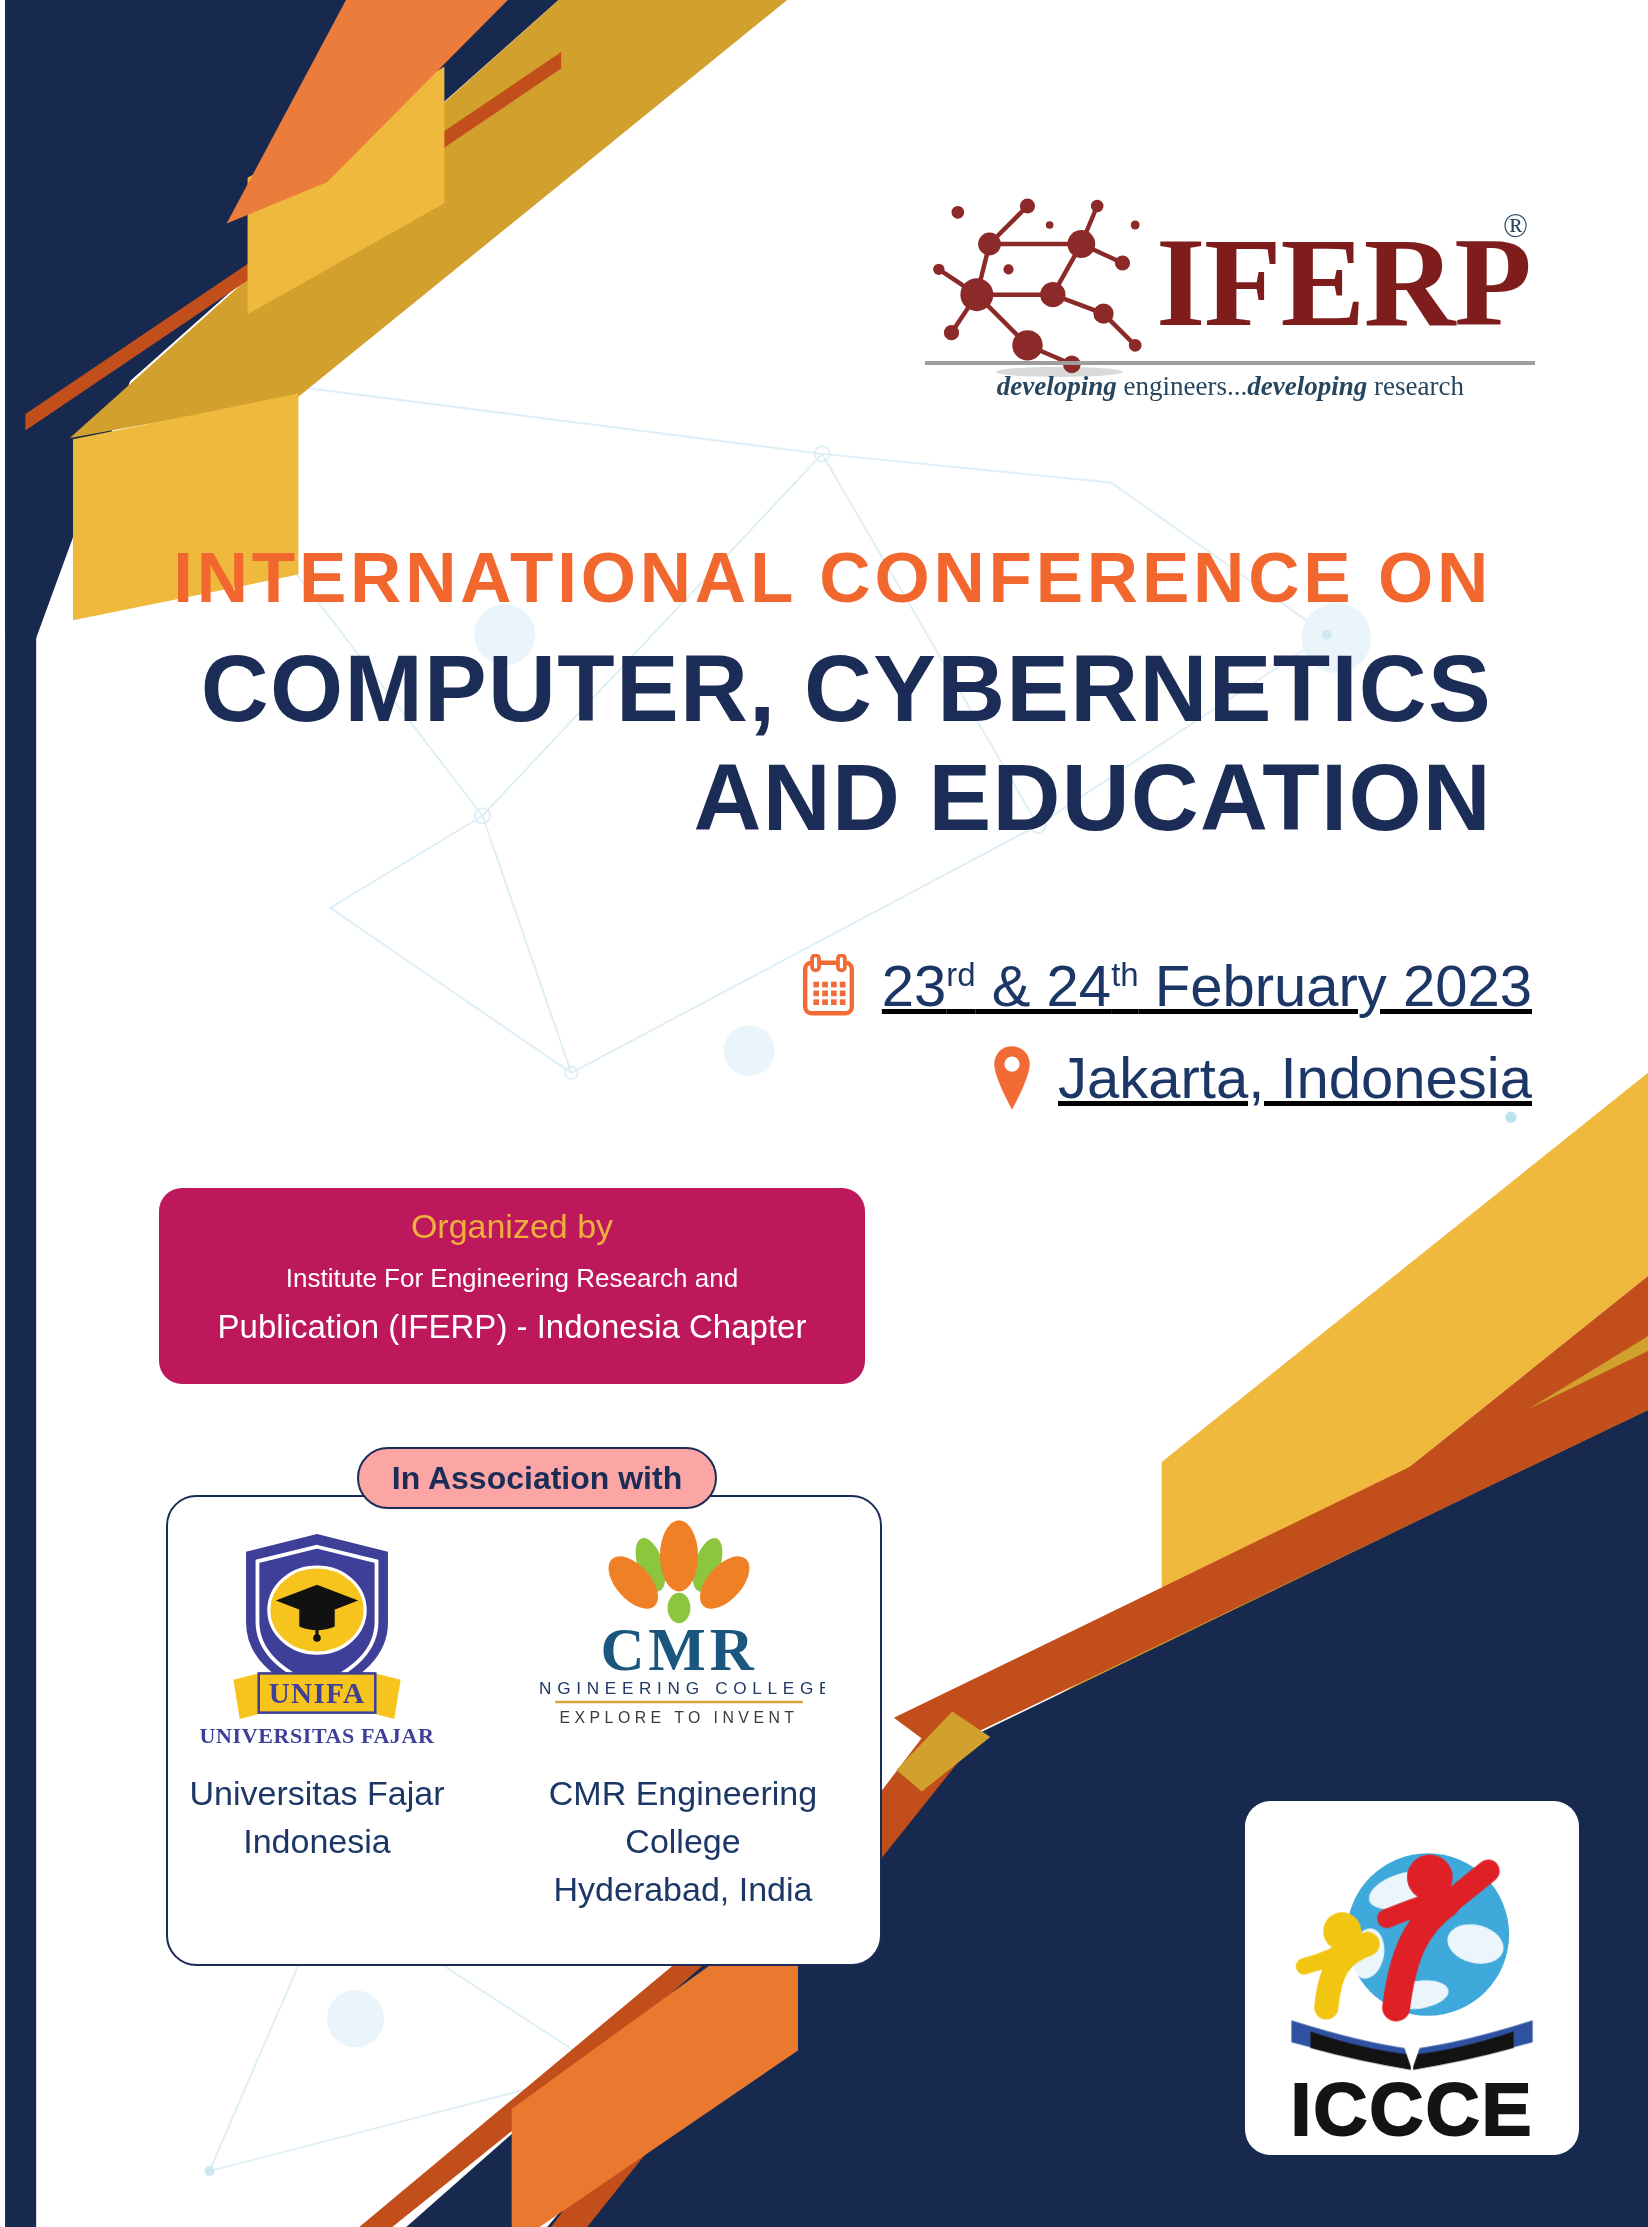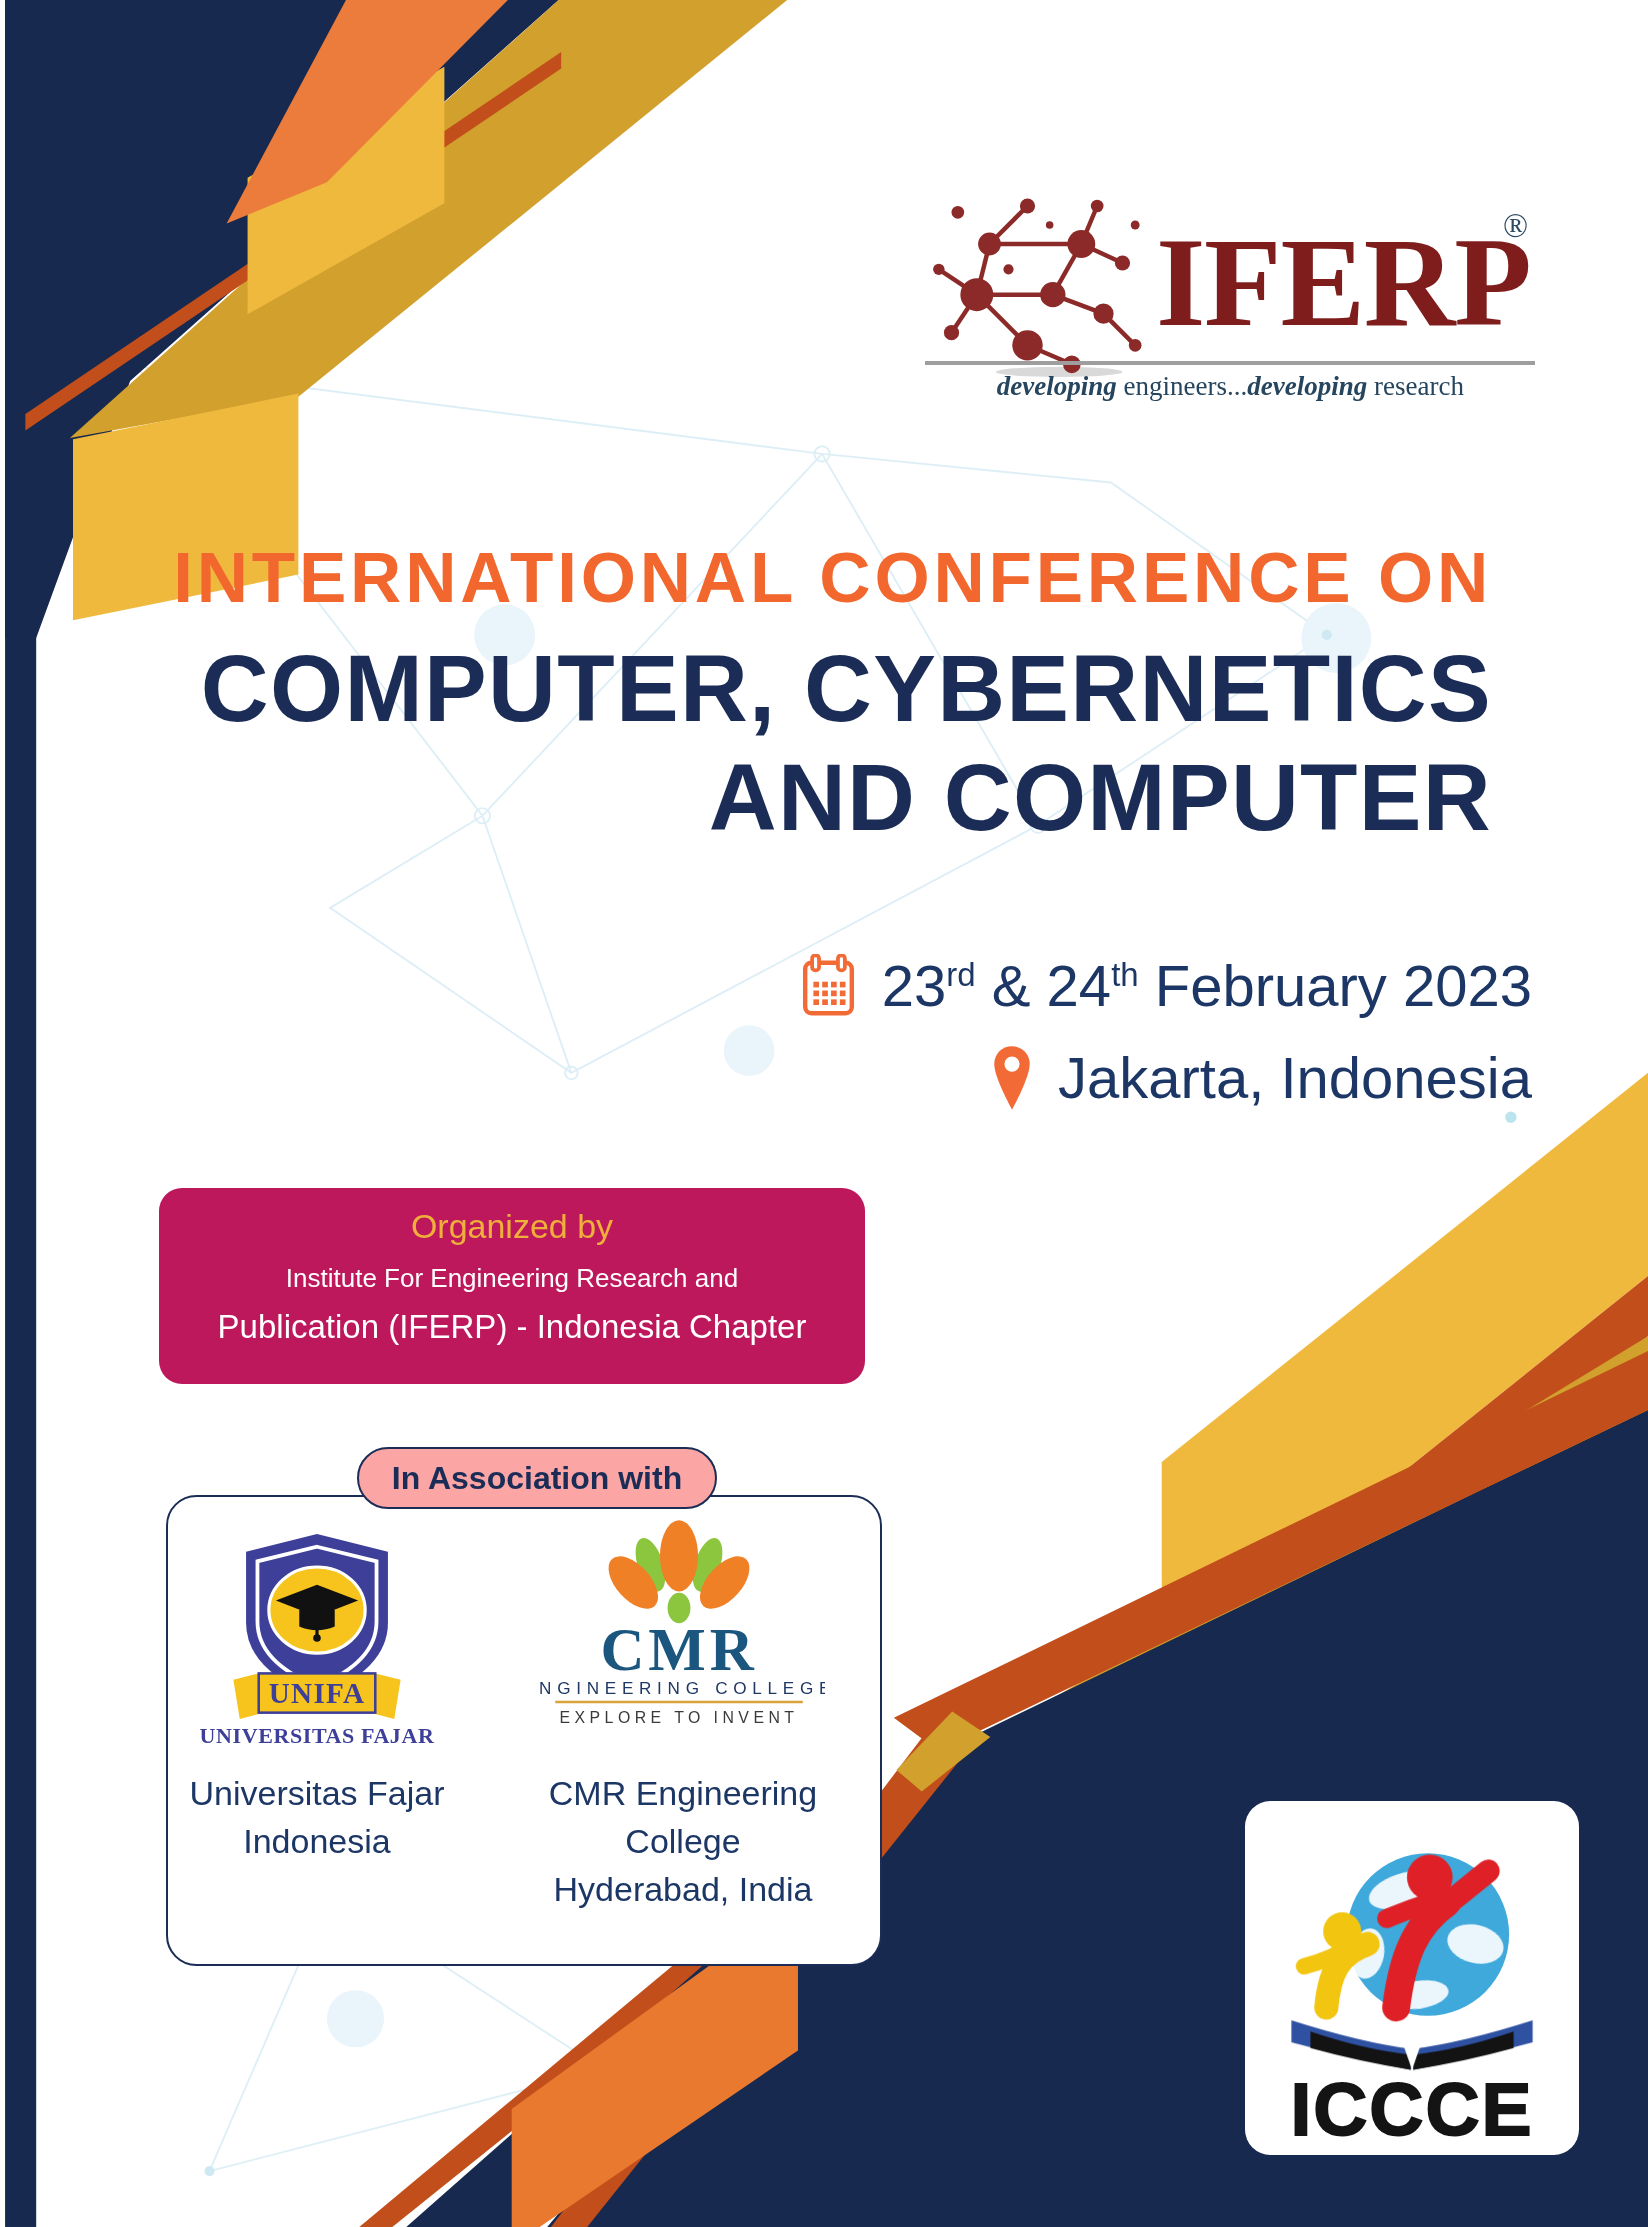--- a/index.html
+++ b/index.html
@@ -2,21 +2,21 @@
 <html style="font-size:10.2px"><head>
 <meta charset="utf-8">
 <style>
   html,body{margin:0;padding:0;}
   body{width:1648px;height:2227px;position:relative;background:#ffffff;overflow:hidden;
        font-family:"Liberation Sans", sans-serif;}
   .abs{position:absolute;}
   #decor{position:absolute;left:0;top:0;z-index:0;}
   .content{position:absolute;z-index:2;}
   .titleline{position:absolute;right:156px;text-align:left;z-index:2;font-weight:700;white-space:nowrap;}
-  .row-right{position:absolute;right:116px;z-index:2;display:flex;align-items:center;justify-content:flex-end;gap:27px;}
+  .row-right{position:absolute;right:116px;z-index:2;display:flex;align-items:center;justify-content:flex-end;gap:27px;text-decoration:underline;}
   .navyText{color:#1C3766;}
   .sup{font-size:33px;vertical-align:super;line-height:0;}
   .orgbox{position:absolute;left:159px;top:1188px;width:706px;height:196px;background:#be185d;
           border-radius:23px;z-index:2;text-align:center;color:#fff;}
   .assocbox{position:absolute;left:166px;top:1495px;width:712px;height:467px;background:#fff;
             border:2.5px solid #1B2D56;border-radius:30.5px;z-index:2;}
   .pill{position:absolute;left:357px;top:1447px;width:356px;height:58px;background:#fca5a5;border:2.5px solid #1B2D56;
         border-radius:32px;z-index:3;display:flex;align-items:center;justify-content:center;}
   .caption{position:absolute;z-index:3;text-align:center;font-size:34px;line-height:48px;font-weight:500;color:#1C3766;}
   .card{position:absolute;left:1245px;top:1801px;width:334px;height:354px;background:#fff;border-radius:25.4px;z-index:2;}
@@ -116,21 +116,21 @@
   <div class="abs serif" style="left:229px;top:35px;font-size:127px;font-weight:700;color:#7f1d1d;letter-spacing:-1.3px;line-height:1;margin-left:13px;">IFERP</div>
   <div class="abs serif" style="left:589px;top:24px;font-size:33px;color:#2C4A63;">®</div>
   <div class="abs" style="left:11.4px;top:177px;width:610px;height:4.4px;background:#9E9E9E;"></div>
   <div class="abs serif" style="left:11.4px;top:187px;width:610px;text-align:center;font-size:27px;color:#26455E;white-space:nowrap;">
     <span style="font-style:italic;font-weight:700;">developing</span><span> engineers...</span><span style="font-style:italic;font-weight:700;">developing</span><span> research</span>
   </div>
 </div>
 
 <div class="titleline" style="top:537px;font-size:71px;letter-spacing:3.8px;color:#F2672E;">INTERNATIONAL CONFERENCE ON</div>
 <div class="titleline" style="top:635px;font-size:94px;letter-spacing:1.3px;color:#1B2D56;">COMPUTER, CYBERNETICS</div>
-<div class="titleline" style="top:744px;font-size:94px;letter-spacing:1.3px;color:#1B2D56;">AND COMPUTER</div>
+<div class="titleline" style="top:744px;font-size:94px;letter-spacing:1.3px;color:#1B2D56;">AND EDUCATION</div>
 
 <div class="row-right" style="top:947px;height:76px;">
   <svg width="53" height="63" viewBox="0 0 84 100">
     <rect x="5" y="14" width="74" height="80" rx="10" fill="#fff" stroke="#F26A35" stroke-width="7"></rect>
     <rect x="16" y="2" width="11" height="24" rx="5" fill="#fff" stroke="#F26A35" stroke-width="6"></rect>
     <rect x="57" y="2" width="11" height="24" rx="5" fill="#fff" stroke="#F26A35" stroke-width="6"></rect>
     <g fill="#F26A35">
       <rect x="18" y="44" width="9" height="9"></rect>
         <rect x="32" y="44" width="9" height="9"></rect>
         <rect x="46" y="44" width="9" height="9"></rect>

